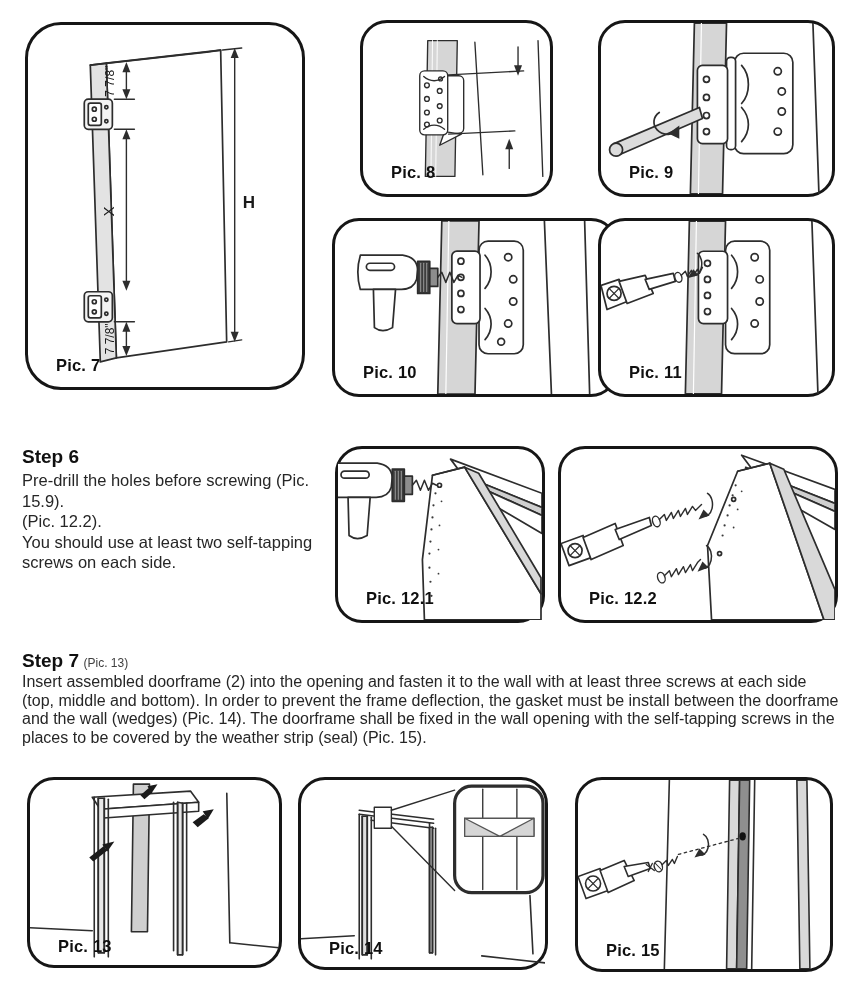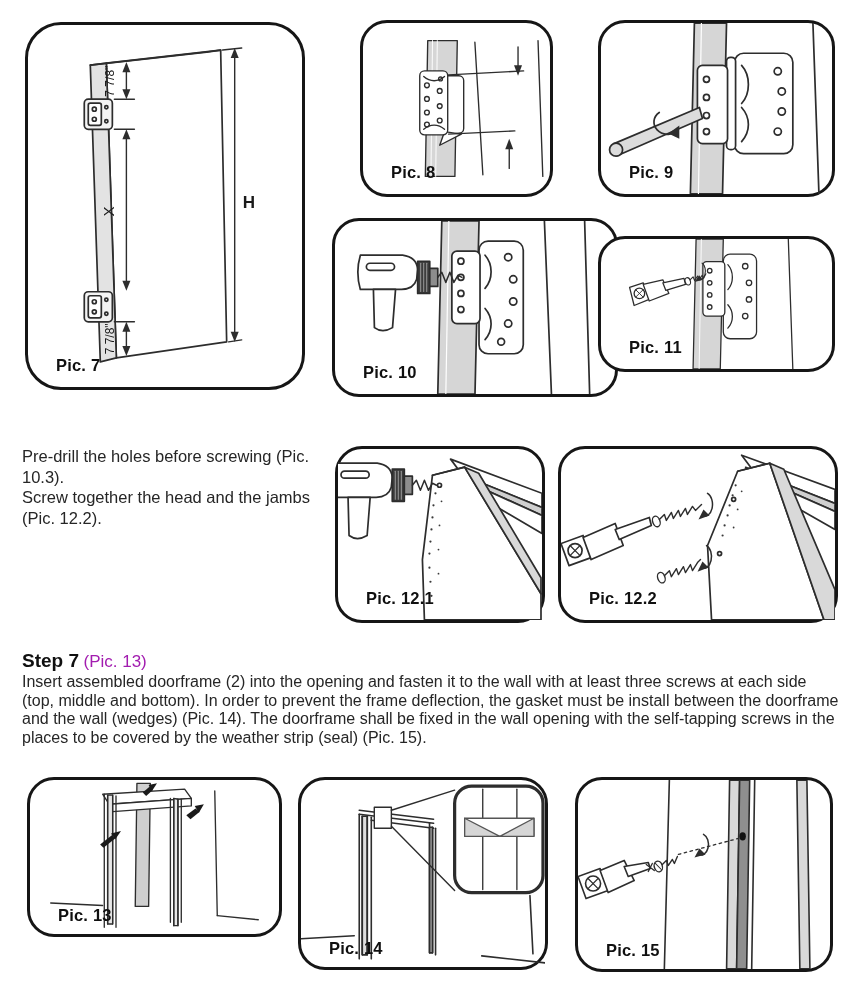--- a/index.html
+++ b/index.html
@@ -8,33 +8,33 @@
   .page { position:relative; width:856px; height:990px; background:#fff; overflow:hidden; }
 
   .panel { position:absolute; background:#fff; border:3.5px solid #161616; border-radius:27px; }
   .panel svg { position:absolute; left:0; top:0; width:100%; height:100%; display:block; }
   .plabel { position:absolute; left:28px; bottom:12px; font-weight:700; font-size:16.5px; color:#101010; letter-spacing:.2px; white-space:nowrap; }
 
   #panel-pic7  { left:25px;  top:22px;  width:280px; height:368px; border-radius:36px; }
   #panel-pic8  { left:332px; top:20px;  width:193px; height:177px;margin-left:28px; }
   #panel-pic9  { left:598px; top:20px;  width:237px; height:177px; }
   #panel-pic10 { left:332px; top:218px; width:286px; height:179px; }
-  #panel-pic11 { left:598px; top:218px; width:237px; height:136px;margin-top:18px; }
+  #panel-pic11 { left:598px; top:218px; width:237px; height:179px; }
   #panel-pic12_1 { left:335px; top:446px; width:210px; height:177px; }
   #panel-pic12_2 { left:558px; top:446px; width:280px; height:177px; }
-  #panel-pic13 { left:27px;  top:777px; width:255px; height:160px; }
+  #panel-pic13 { left:27px;  top:777px; width:255px; height:191px; }
   #panel-pic14 { left:298px; top:777px; width:250px; height:193px;padding-left:17px; }
   #panel-pic15 { left:575px; top:777px; width:258px; height:195px; }
   #panel-pic13 .plabel, #panel-pic14 .plabel, #panel-pic15 .plabel { bottom:9px; }
 
   .textblock { position:absolute; color:#262626; }
   #step6-block { left:22px; top:446px; width:315px; }
   #step7-block { left:22px; top:650px; width:822px; }
   .step-heading { font-weight:700; font-size:19px; color:#101010; line-height:22px; }
-  .step-heading-suffix { font-weight:400; font-size:17px; color:#a21caf; }
+  .step-heading-suffix { font-weight:400; font-size:12px; color:#404040; }
   #step6-block .step-line { font-size:16.5px; line-height:20.5px; }
   #step7-block .step-line { font-size:16px; line-height:18.6px; }
   #step6-block .step-heading { margin-bottom:2px; }
   #step7-block .head-row { margin-bottom:1px; }
 </style>
 </head>
 <body>
 
 <div class="page">
 
@@ -244,23 +244,25 @@
         <g stroke-width="1.5">
           <path d="M96,32 a7,11 0 1 1 -6,21"></path>
           <polygon points="86,57 92,48 97,54" fill="#2d2d2d" stroke="none"></polygon>
         </g>
       </g>
     </svg>
     <div class="plabel">Pic. 11</div>
   </section>
 
   <div class="textblock" id="step6-block">
-    <div class="step-line">Pre-drill the holes before screwing (Pic. 10.3).</div>
-    <div class="step-line">Screw together the head and the jambs</div>
+    <div class="step-heading">Step 6</div>
+    <div class="step-line">Pre-drill the holes before screwing (Pic. 15.9).</div>
     <div class="step-line">(Pic. 12.2).</div>
+    <div class="step-line">You should use at least two self-tapping</div>
+    <div class="step-line">screws on each side.</div>
   </div>
 
   <section class="panel" id="panel-pic12_1">
     <svg viewBox="0 0 203 170">
       <g stroke="#2d2d2d" stroke-width="1.7" fill="none" stroke-linejoin="round" stroke-linecap="round">
         <g>
           <polygon points="112,10 203,44 203,58 124,26" fill="#ffffff"></polygon>
           <polygon points="124,26 203,58 203,66 130,33" fill="#cfcfcf"></polygon>
           <polygon points="130,33 203,66 203,84 140,47" fill="#ffffff"></polygon>
           <polygon points="116,22 130,28 134,40 120,34" fill="#b5b5b5"></polygon>

